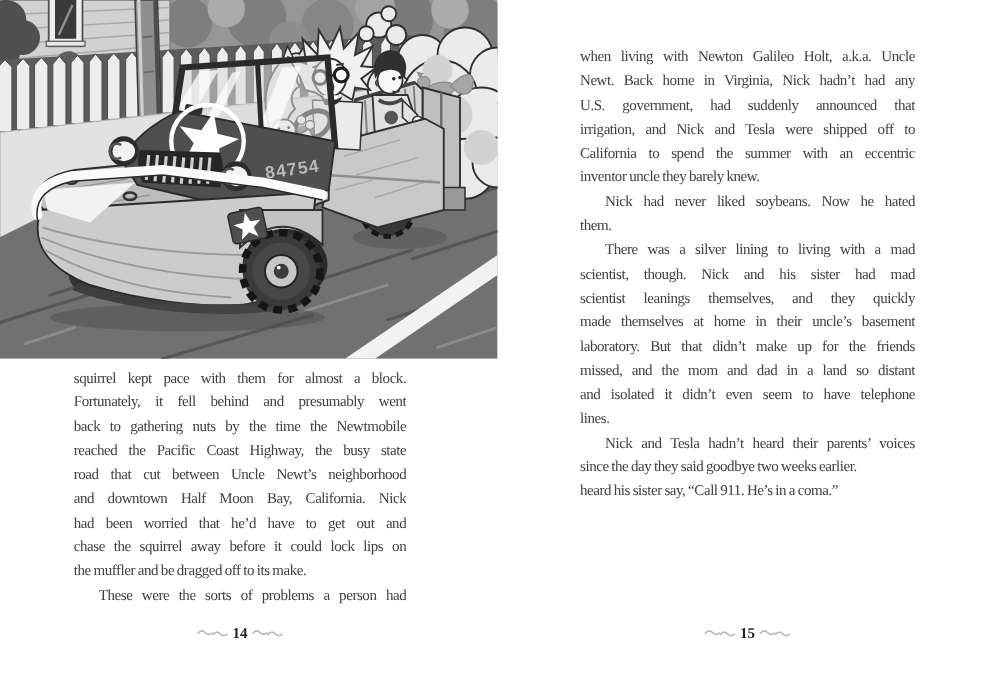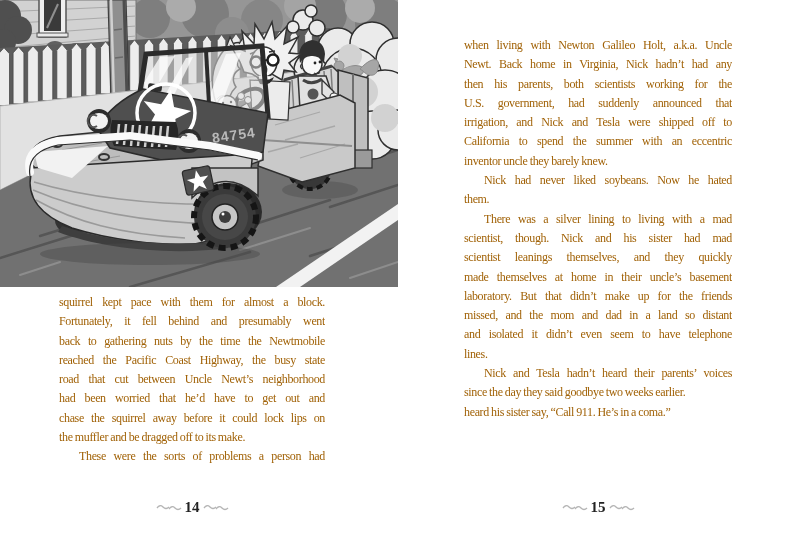--- a/index.html
+++ b/index.html
@@ -1,27 +1,27 @@
 <!DOCTYPE html>
 <html><head>
 <meta charset="utf-8">
 <style>
   html,body{margin:0;padding:0;}
   body{width:792px;height:540px;background:#ffffff;position:relative;overflow:hidden;
        font-family:"Liberation Serif","DejaVu Serif",serif;}
   .illustration{position:absolute;left:0;top:0;width:398px;height:287px;}
-  .page-text{position:absolute;font-size:12px;line-height:19.3px;color:#a16207;
+  .page-text{position:absolute;font-size:12px;line-height:19.3px;color:#404040;
              letter-spacing:-0.35px;word-spacing:-0.5px;}
   .page-text .line{text-align:justify;text-align-last:justify;height:19.3px;overflow:hidden;}
   .page-text .line.end{text-align-last:left;}
   .page-text .line.indent{text-indent:20px;font-family:Liberation Serif, serif;}
   #left-text{left:59px;top:293px;width:266px;}
   #right-text{left:464px;top:36px;width:268px;}
   .footer{position:absolute;display:flex;align-items:center;justify-content:center;gap:3px;
-          font-size:15px;font-weight:bold;color:#222;}
+          font-size:12px;font-weight:bold;color:#222;}
   #left-footer{left:59px;width:266px;top:499px;}
   #right-footer{left:464px;width:268px;top:499px;text-align:center;}
   .squiggle{display:block;}
 </style>
 </head>
 <body>
 
 <div class="illustration">
 <svg width="398" height="287" viewBox="0 0 398 287" xmlns="http://www.w3.org/2000/svg">
   <rect x="0" y="0" width="398" height="287" fill="#d9d9d9"></rect>
@@ -342,41 +342,41 @@
   </g>
 </svg>
 </div>
 
 <div id="left-text" class="page-text">
     <div class="line">squirrel kept pace with them for almost a block.</div>
     <div class="line">Fortunately, it fell behind and presumably went</div>
     <div class="line">back to gathering nuts by the time the Newtmobile</div>
     <div class="line">reached the Pacific Coast Highway, the busy state</div>
     <div class="line">road that cut between Uncle Newt’s neighborhood</div>
+    <div class="line">and downtown Half Moon Bay, California. Nick</div>
     <div class="line">had been worried that he’d have to get out and</div>
     <div class="line">chase the squirrel away before it could lock lips on</div>
     <div class="line end">the muffler and be dragged off to its make.</div>
     <div class="line indent">These were the sorts of problems a person had</div>
   </div>
 <div id="left-footer" class="footer">
   <svg class="squiggle" width="26" height="9" viewBox="0 0 26 9">
     <path d="M1,5 Q4,1 7,4 T13,4" fill="none" stroke="#b5b5b5" stroke-width="1.3"></path>
     <path d="M13,6 Q16,2 19,5 T25,5" fill="none" stroke="#b5b5b5" stroke-width="1.3"></path>
   </svg>
   <span>14</span>
   <svg class="squiggle" width="26" height="9" viewBox="0 0 26 9">
     <path d="M1,5 Q4,1 7,4 T13,4" fill="none" stroke="#b5b5b5" stroke-width="1.3"></path>
     <path d="M13,6 Q16,2 19,5 T25,5" fill="none" stroke="#b5b5b5" stroke-width="1.3"></path>
   </svg>
 </div>
 
 <div id="right-text" class="page-text">
     <div class="line">when living with Newton Galileo Holt, a.k.a. Uncle</div>
     <div class="line">Newt. Back home in Virginia, Nick hadn’t had any</div>
-    <div class="line">then his parents, both scientists working for the</div>
     <div class="line">U.S. government, had suddenly announced that</div>
     <div class="line">irrigation, and Nick and Tesla were shipped off to</div>
     <div class="line">California to spend the summer with an eccentric</div>
     <div class="line end">inventor uncle they barely knew.</div>
     <div class="line indent">Nick had never liked soybeans. Now he hated</div>
     <div class="line end">them.</div>
     <div class="line indent">There was a silver lining to living with a mad</div>
     <div class="line">scientist, though. Nick and his sister had mad</div>
     <div class="line">scientist leanings themselves, and they quickly</div>
     <div class="line">made themselves at home in their uncle’s basement</div>

